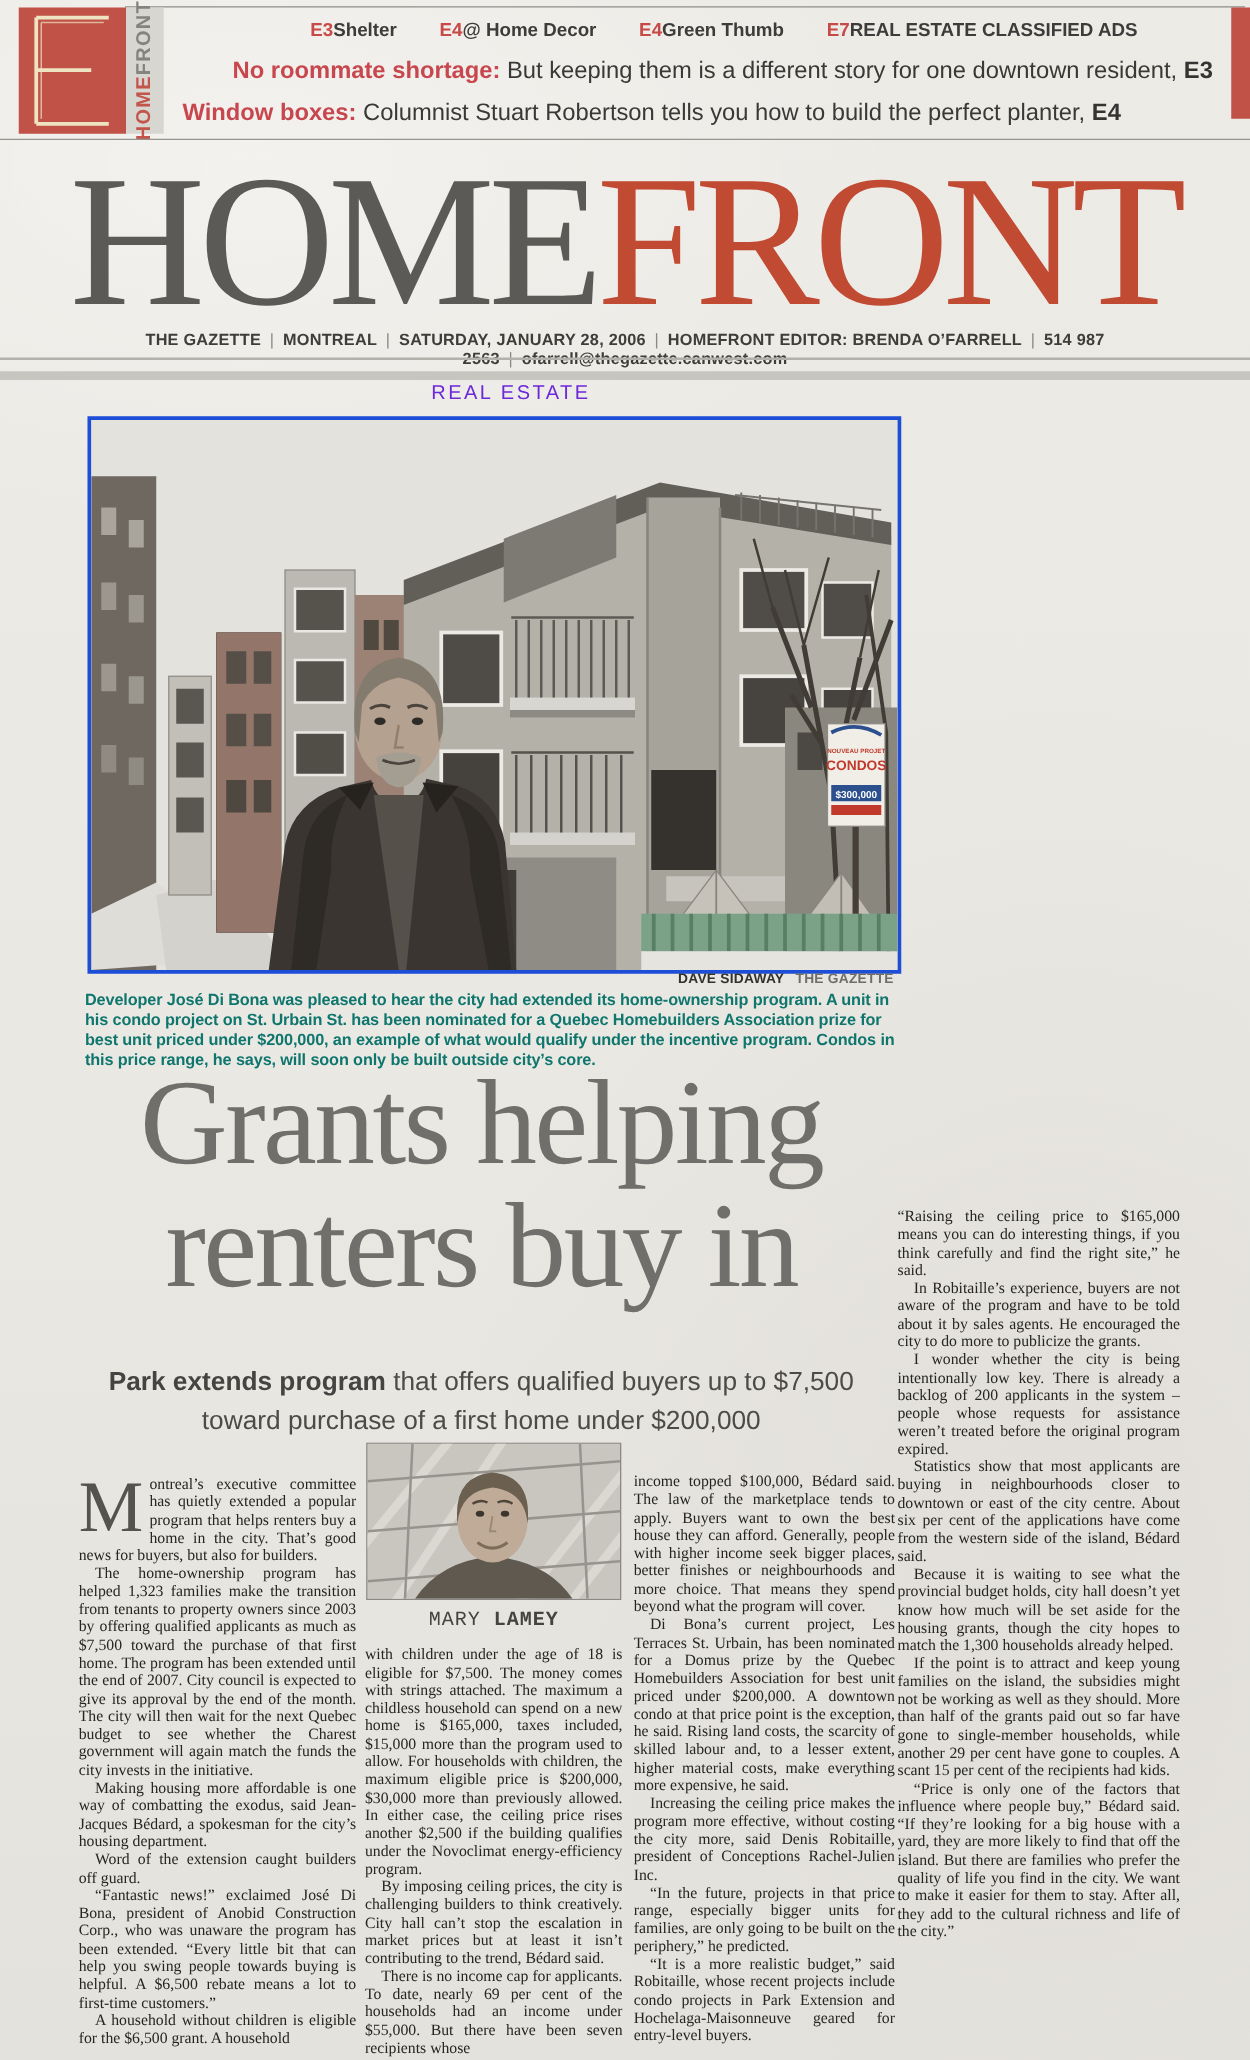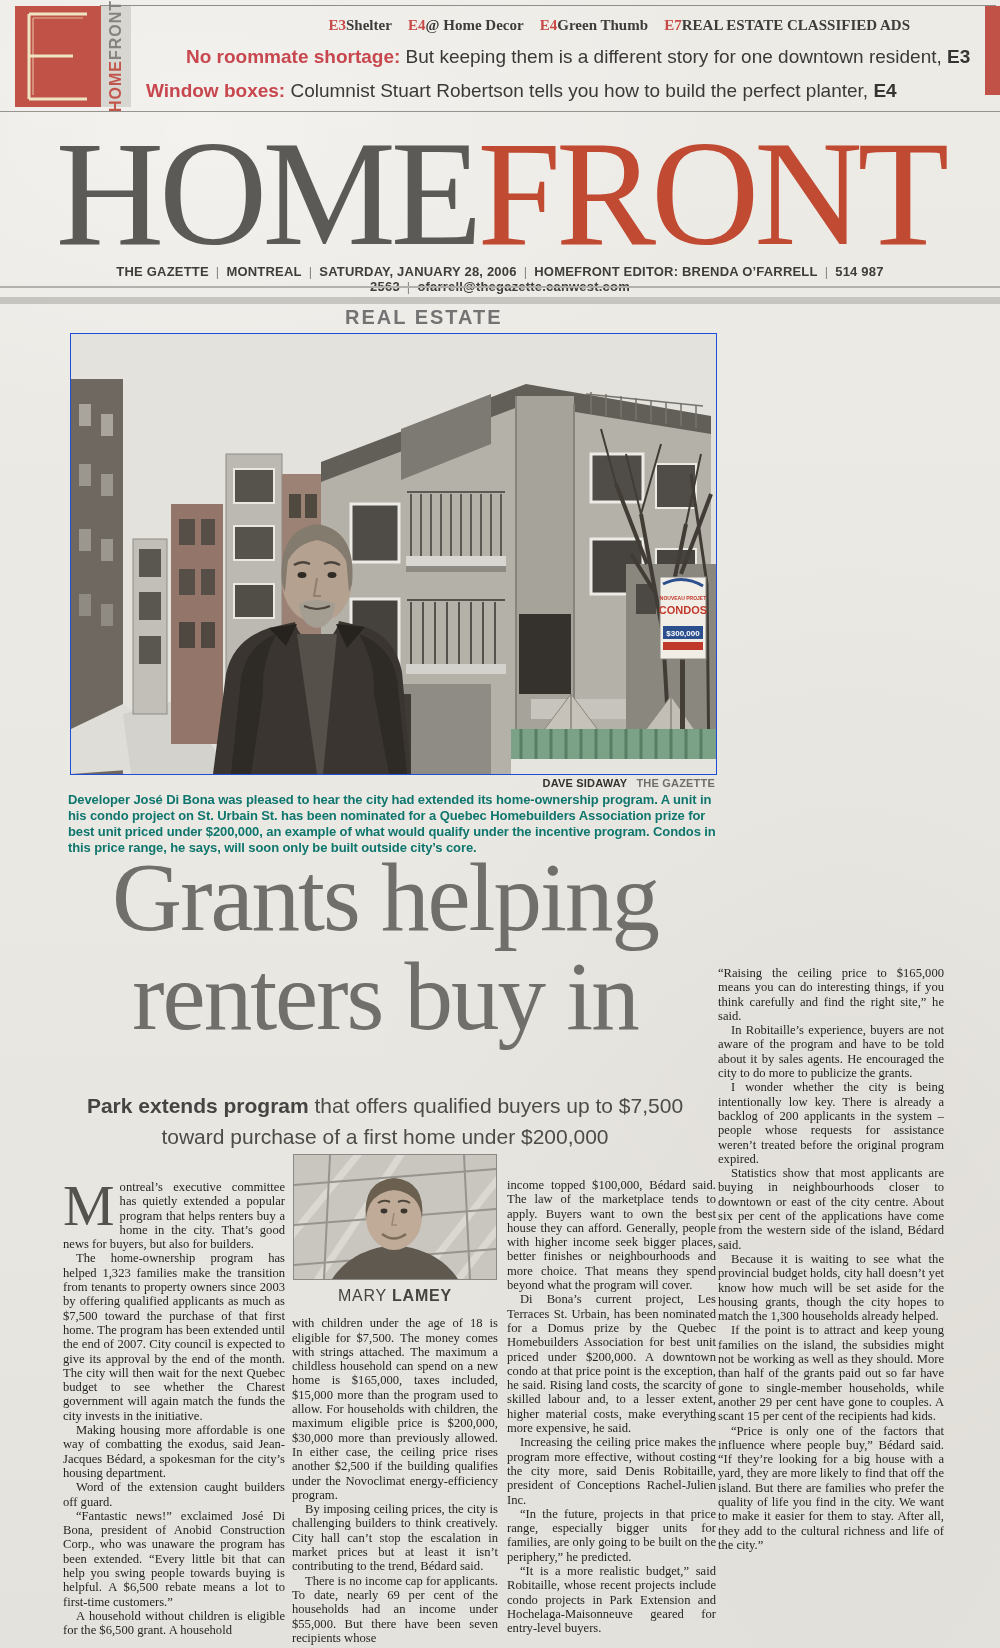--- a/index.html
+++ b/index.html
@@ -23,44 +23,44 @@
     position:absolute;left:101px;top:6px;width:30px;height:101px;background:#d8d6d1;
     display:flex;align-items:center;justify-content:center;
   }
   .vstrip-text{
     writing-mode:vertical-rl;transform:rotate(180deg);
     font-size:16px;font-weight:700;letter-spacing:1px;line-height:1;white-space:nowrap;
   }
   .vstrip-home{color:#c2564c;}
   .vstrip-front{color:#85837e;}
   .index-row{position:absolute;right:90px;top:16px;font-size:15px;font-weight:700;color:#3d3c3a;white-space:nowrap;}
-  .index-item{margin-left:12px;font-family:Liberation Serif, serif;}
+  .index-item{margin-left:30px;}
   .inum{color:#c84a47;}
   .ilab{color:#3d3c3a;}
   .teaser{position:absolute;left:146px;font-size:19px;color:#3a3937;font-weight:500;white-space:nowrap;}
   .teaser-1{top:46px;margin-left:40px;}
   .teaser-2{top:80px;}
   .tlead{color:#c8474e;font-weight:700;}
   .tpage{font-weight:700;color:#353432;}
   .right-block{position:absolute;right:0;top:6px;width:15px;height:89px;background:#c05248;}
   
   .masthead{position:absolute;left:0;top:118px;width:100%;text-align:center;
     font-family:"Liberation Serif", serif;font-size:150px;line-height:1;letter-spacing:-5px;white-space:nowrap;}
   .mh-home{color:#5b5a56;}
   .mh-front{color:#c14a33;}
   .masthead-info{position:absolute;left:0;top:264px;width:100%;text-align:center;
     font-size:13px;font-weight:700;color:#3e3d3a;letter-spacing:.2px;}
   .mi-sep{color:#8a8884;margin:0 7px;font-weight:400;}
   .masthead-rule{position:absolute;left:0;top:286px;width:100%;height:2px;background:#b3b1ac;}
   
   .section-bar{position:absolute;left:0;top:297px;width:100%;height:7px;background:#c7c5c0;}
-  .section-label{position:absolute;left:345px;top:306px;font-size:20px;font-weight:700;
-    letter-spacing:2px;color:#737373;}
-  
-  .main-photo{position:absolute;left:70px;top:333px;width:645px;height:440px;border:1px solid #1d4ed8;background:#e2e0db;}
+  .section-label{position:absolute;left:345px;top:306px;font-size:16px;font-weight:400;
+    letter-spacing:2px;color:#6d28d9;}
+  
+  .main-photo{position:absolute;left:70px;top:333px;width:645px;height:440px;border:3px solid #1d4ed8;background:#e2e0db;}
   .photo-credit{position:absolute;left:70px;top:777px;width:645px;text-align:right;
     font-size:11px;font-weight:700;color:#33322f;letter-spacing:.2px;}
   .credit-org{color:#6f6e6a;margin-left:9px;}
   .photo-caption{position:absolute;left:68px;top:792px;width:648px;
     font-size:13px;line-height:16px;font-weight:600;color:#0f766e;letter-spacing:-.1px;text-align:left;}
   
   .headline{position:absolute;left:70px;top:848px;width:630px;text-align:center;
     font-family:"Liberation Serif", serif;font-size:97px;line-height:99px;color:#716f6b;letter-spacing:-2px;}
   .subhead{position:absolute;left:70px;top:1090px;width:630px;text-align:center;
     font-size:21px;line-height:31px;color:#4c4b48;font-weight:500;}
@@ -70,21 +70,21 @@
     color:#262523;text-align:justify;}
   .col p{margin:0;}
   .col p + p{text-indent:13px;}
   #col1{left:63px;top:1180px;width:222px;height:466px;overflow:hidden;}
   #col2{left:292px;top:1154px;width:206px;height:492px;overflow:hidden;}
   #col3{left:507px;top:1178px;width:209px;height:468px;overflow:hidden;}
   #col4{left:718px;top:966px;width:226px;height:676px;overflow:hidden;}
   .dropcap{float:left;font-size:58px;line-height:46px;padding:3px 5px 0 0;color:#54534e;
     font-family:"Liberation Serif", serif;}
   .byline-photo{width:202px;height:124px;border:1px solid #8b8985;background:#c9c6c0;margin:0 auto;}
-  .byline{font-family:Liberation Sans, sans-serif;text-align:center;margin:9px 0 13px 0;
+  .byline{font-family:Liberation Mono, monospace;text-align:center;margin:9px 0 13px 0;
     font-size:16px;letter-spacing:.8px;color:#45443f;}
   .byline .bl-last{font-weight:700;}
 </style>
 </head>
 <body>
 
 <div class="paper"></div>
 
 <div class="banner-topline"></div>
 <div class="e-block">

